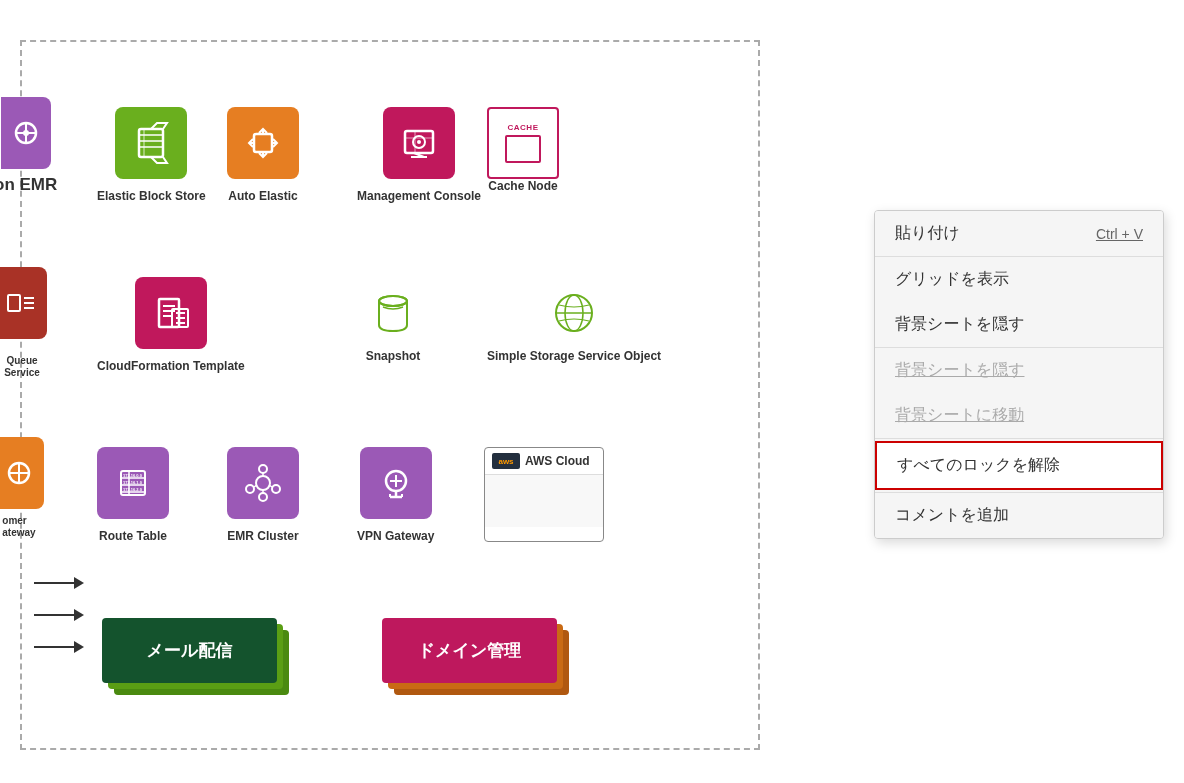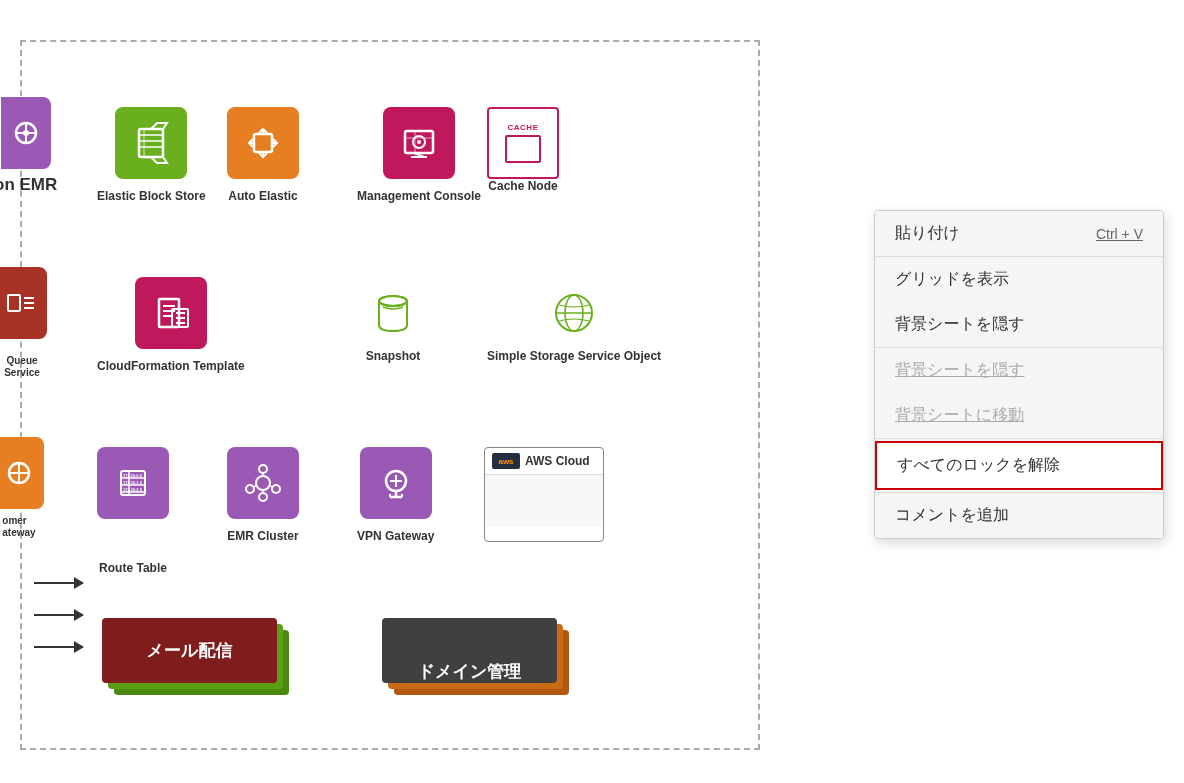--- a/index.html
+++ b/index.html
@@ -250,21 +250,21 @@
     <div style="width:50px; height:72px; background:#e67e22; border-radius:0 8px 8px 0; display:flex; align-items:center; justify-content:center; overflow:hidden;">
       <svg width="30" height="36" viewBox="0 0 30 36" fill="none">
         <circle cx="15" cy="18" r="10" stroke="white" stroke-width="2.5" fill="none"></circle>
         <path d="M15 8 L15 28" stroke="white" stroke-width="2"></path>
         <path d="M5 18 L25 18" stroke="white" stroke-width="2"></path>
       </svg>
     </div>
     <span style="font-size:10px; font-weight:700; text-align:left; margin-top:6px; color:#333; line-height:1.2;">omer<br>ateway</span>
   </div>
 
-  <div style="position:absolute; top:395px; left:75px;gap:32px;" class="icon-item">
+  <div style="position:absolute; top:395px; left:75px;" class="icon-item">
     <div class="icon-box bg-purple">
       <svg width="44" height="44" viewBox="0 0 44 44" fill="none">
         <rect x="10" y="10" width="24" height="24" rx="2" stroke="white" stroke-width="2" fill="none"></rect>
         <line x1="10" y1="17" x2="34" y2="17" stroke="white" stroke-width="1.5"></line>
         <line x1="10" y1="24" x2="34" y2="24" stroke="white" stroke-width="1.5"></line>
         <line x1="10" y1="31" x2="34" y2="31" stroke="white" stroke-width="1.5"></line>
         <line x1="18" y1="10" x2="18" y2="34" stroke="white" stroke-width="1.5"></line>
         <text x="12" y="16" fill="white" font-size="4" font-weight="bold">172.16.0.0</text>
         <text x="12" y="23" fill="white" font-size="4" font-weight="bold">172.16.1.0</text>
         <text x="12" y="30" fill="white" font-size="4" font-weight="bold">172.16.2.0</text>
@@ -329,31 +329,31 @@
     <div class="arrow-line">
       <div class="arrow-line-bar"></div>
       <div class="arrow-head"></div>
     </div>
   </div>
 
   <div style="position:absolute; bottom:45px; left:80px;">
     <div style="position:relative; width:190px; height:85px;">
       <div style="position:absolute; top:12px; left:12px; width:175px; height:65px; background:#4a8a10; border-radius:4px;"></div>
       <div style="position:absolute; top:6px; left:6px; width:175px; height:65px; background:#5a9e14; border-radius:4px;"></div>
-      <div style="position:absolute; top:0; left:0; width:175px; height:65px; background:#7f1d1d; border-radius:4px; display:flex; align-items:center; justify-content:center;">
+      <div style="position:absolute; top:0; left:0; width:175px; height:65px; background:#14532d; border-radius:4px; display:flex; align-items:center; justify-content:center;">
         <span style="font-size:17px; font-weight:700; color:#fff;">メール配信</span>
       </div>
     </div>
   </div>
 
   <div style="position:absolute; bottom:45px; left:360px;">
     <div style="position:relative; width:190px; height:85px;">
       <div style="position:absolute; top:12px; left:12px; width:175px; height:65px; background:#b05810; border-radius:4px;"></div>
       <div style="position:absolute; top:6px; left:6px; width:175px; height:65px; background:#c96a14; border-radius:4px;"></div>
-      <div style="position:absolute; top:0; left:0; width:175px; height:65px; background:#404040; border-radius:4px; display:flex; align-items:flex-end; justify-content:center;font-family:Liberation Mono, monospace;">
+      <div style="position:absolute; top:0; left:0; width:175px; height:65px; background:#be185d; border-radius:4px; display:flex; align-items:center; justify-content:center;font-family:Liberation Mono, monospace;">
         <span style="font-size:17px; font-weight:700; color:#fff;">ドメイン管理</span>
       </div>
     </div>
   </div>
 
 </div>
 
 <div class="context-menu">
 
   <div class="menu-item">

